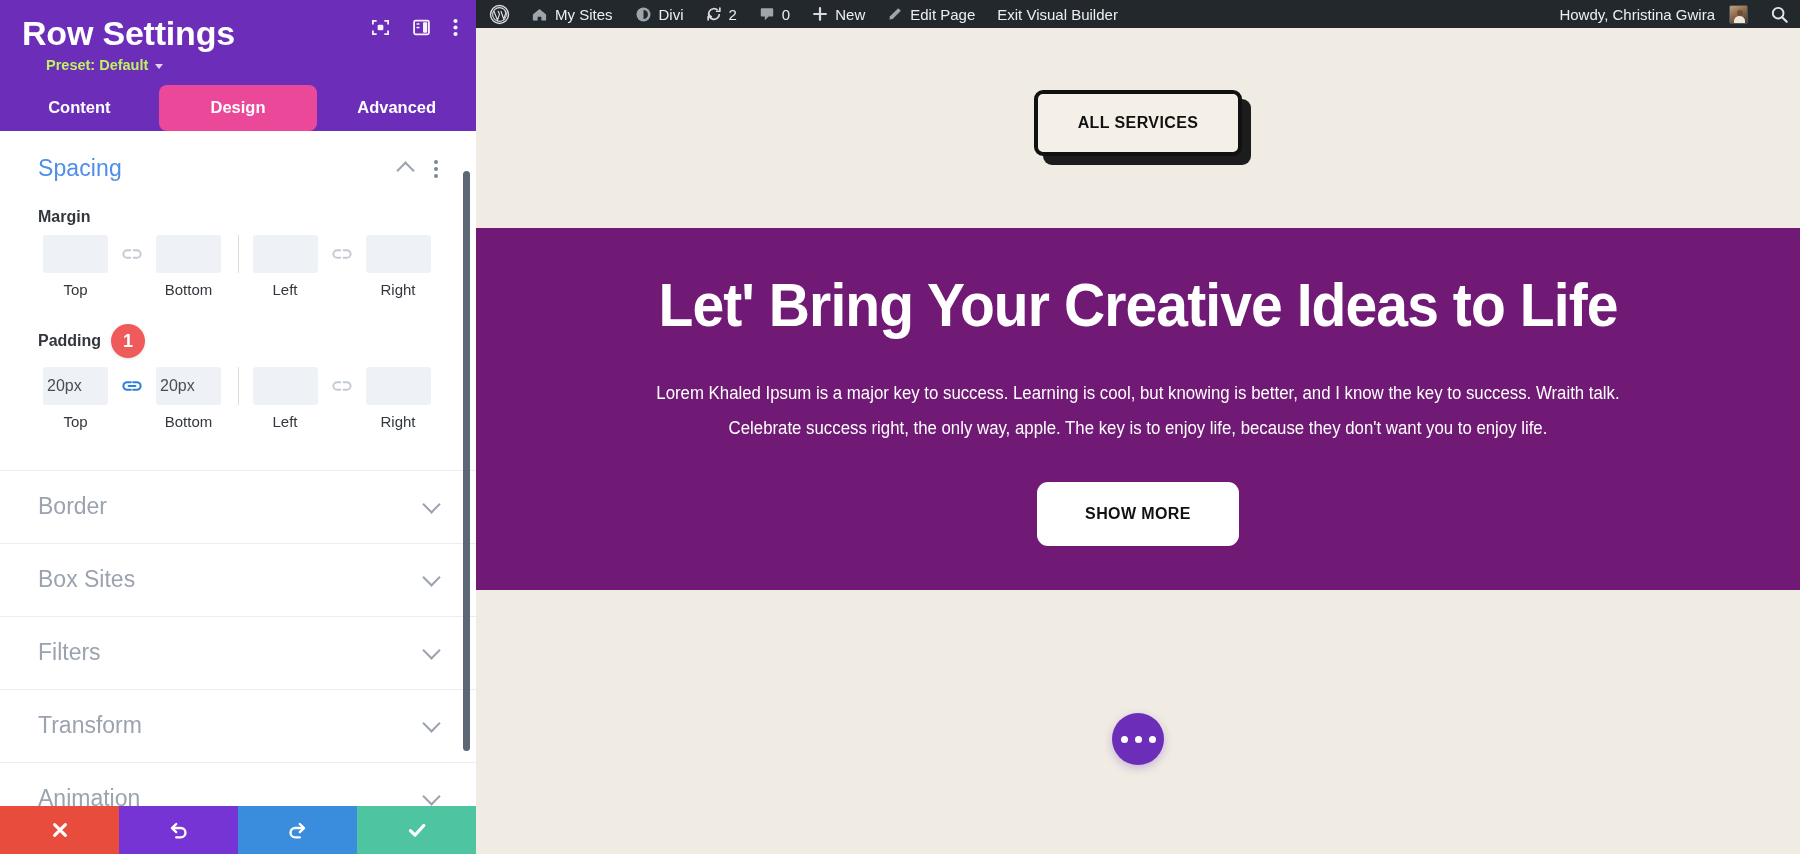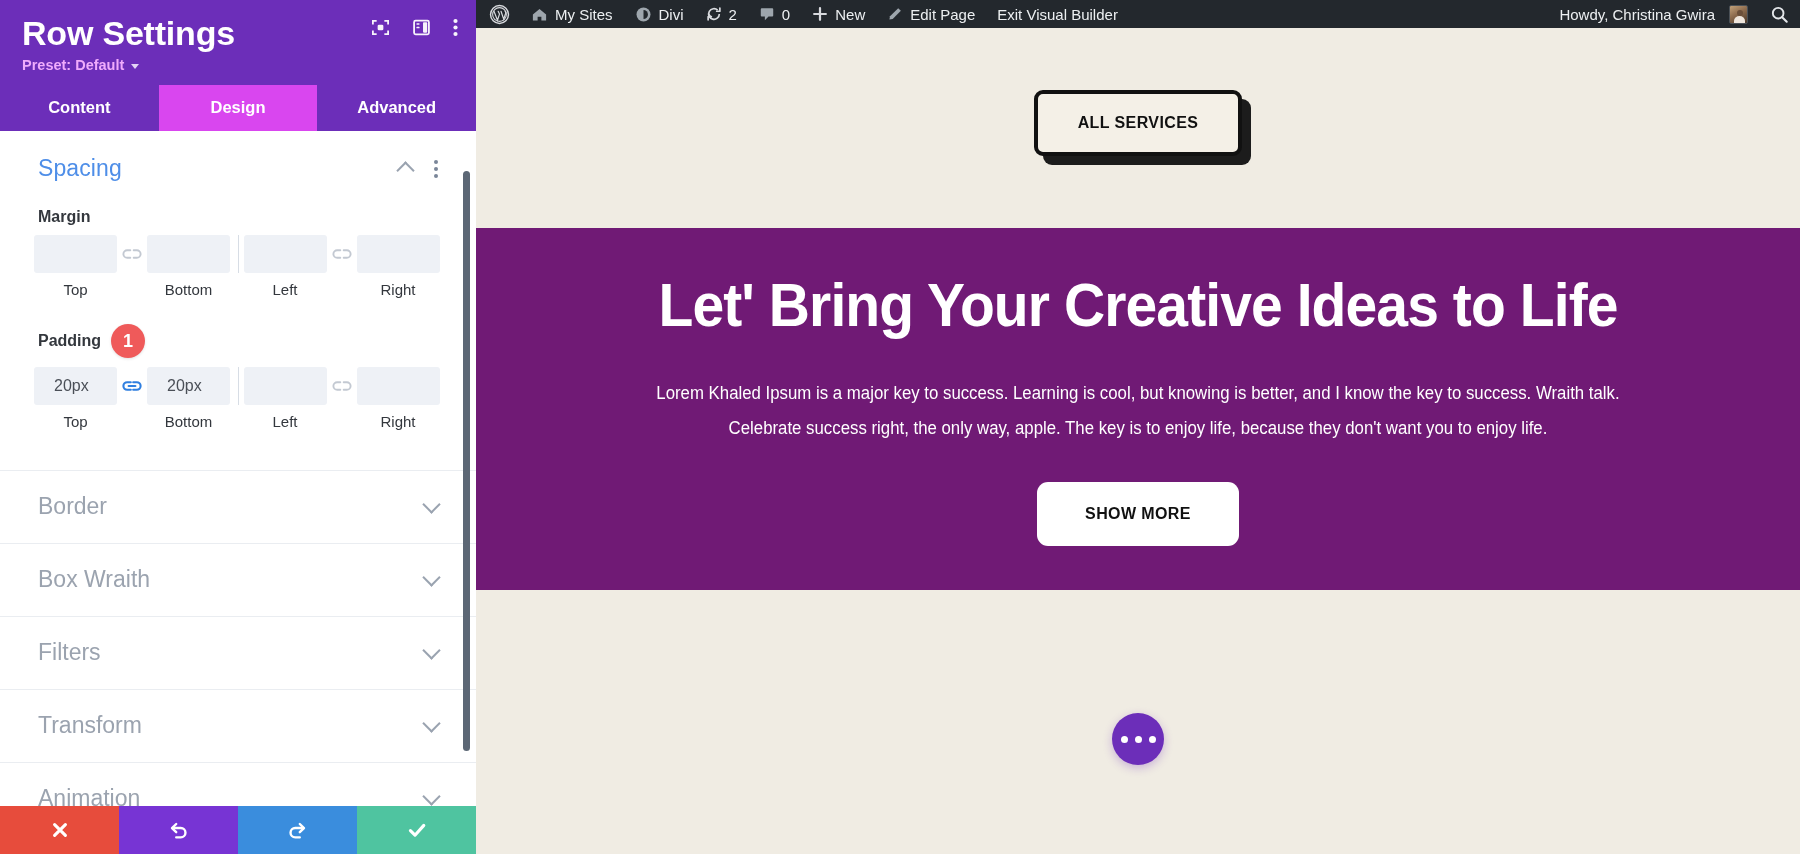--- a/index.html
+++ b/index.html
@@ -18,38 +18,38 @@
     overflow:hidden; z-index:50;
   }
   .panel-header {
     background:#6c2eb9; color:#fff; padding:14px 22px 12px 22px;
     position:relative; flex:0 0 auto;
   }
   .panel-title {
     font-size:34px; font-weight:700; letter-spacing:-0.2px; line-height:1.15;
   }
   .panel-preset {
-    font-size:14.5px; font-weight:600; color:#f0abfc; margin-top:4px;
-    display:flex; align-items:center; gap:7px;
+    font-size:14.5px; font-weight:600; color:#bef264; margin-top:4px;
+    display:flex; align-items:center; gap:7px;margin-left:24px;
   }
   .caret-down {
     width:0;height:0;border-left:4.5px solid transparent;border-right:4.5px solid transparent;
     border-top:5px solid #e3d4f5; display:inline-block; margin-top:2px;
   }
   .hdr-icons {
     position:absolute; right:18px; top:18px; display:flex; align-items:center; gap:22px;
   }
   .hdr-icons .ic { cursor:pointer; opacity:.95; display:block; }
 
   .tabs { display:flex; background:#6c2eb9; flex:0 0 auto; }
   .tab {
     flex:1; text-align:center; padding:13px 0 14px 0; color:#fff;
     font-size:16.5px; font-weight:600; cursor:pointer;
   }
-  .tab.active { background:#d946ef; }
+  .tab.active { background:#ec4899;border-radius:8px; }
 
   .panel-body {
     flex:1 1 auto; overflow:hidden; position:relative; background:#fff;
   }
   .scroll-inner { padding:0; }
 
   .section-spacing { padding:24px 38px 10px 38px; }
   .section-head {
     display:flex; align-items:center; justify-content:space-between;
   }
@@ -75,22 +75,22 @@
     margin-left:10px; box-shadow:0 1px 3px rgba(0,0,0,.12);
   }
 
   .quad {
     display:flex; align-items:flex-start; gap:0;
   }
   .quad-group { display:flex; align-items:flex-start; flex:1; }
   .quad-divider { width:1px; background:#d7dde5; height:38px; margin:0 9px; flex:0 0 auto; align-self:flex-start; }
   .cell { display:flex; flex-direction:column; align-items:center; width:75px; }
   .cell input {
-    width:83px; height:38px; background:#eef1f6; border:none; border-radius:3px;
-    font-size:16px; color:#4a4f57; padding:0 20px; font-family:"Liberation Sans", sans-serif;
+    width:65px; height:38px; background:#eef1f6; border:none; border-radius:3px;
+    font-size:16px; color:#4a4f57; padding:0 4px; font-family:"Liberation Sans", sans-serif;
     outline:none;
   }
   .cell input::placeholder { color:#b7bdc7; }
   .cell .cell-cap { font-size:15px; color:#33373d; margin-top:8px; font-weight:400; }
   .linkbtn {
     width:38px; height:38px; display:flex; align-items:center; justify-content:center;
     cursor:pointer; flex:0 0 auto;
   }
 
   .acc-list { margin-top:30px; }
@@ -326,21 +326,21 @@
             </div>
           </div>
         </section>
 
         <div class="acc-list">
           <div class="acc-row">
             <span class="acc-label">Border</span>
             <span class="chev down"></span>
           </div>
           <div class="acc-row">
-            <span class="acc-label">Box Wraith</span>
+            <span class="acc-label">Box Sites</span>
             <span class="chev down"></span>
           </div>
           <div class="acc-row">
             <span class="acc-label">Filters</span>
             <span class="chev down"></span>
           </div>
           <div class="acc-row">
             <span class="acc-label">Transform</span>
             <span class="chev down"></span>
           </div>

